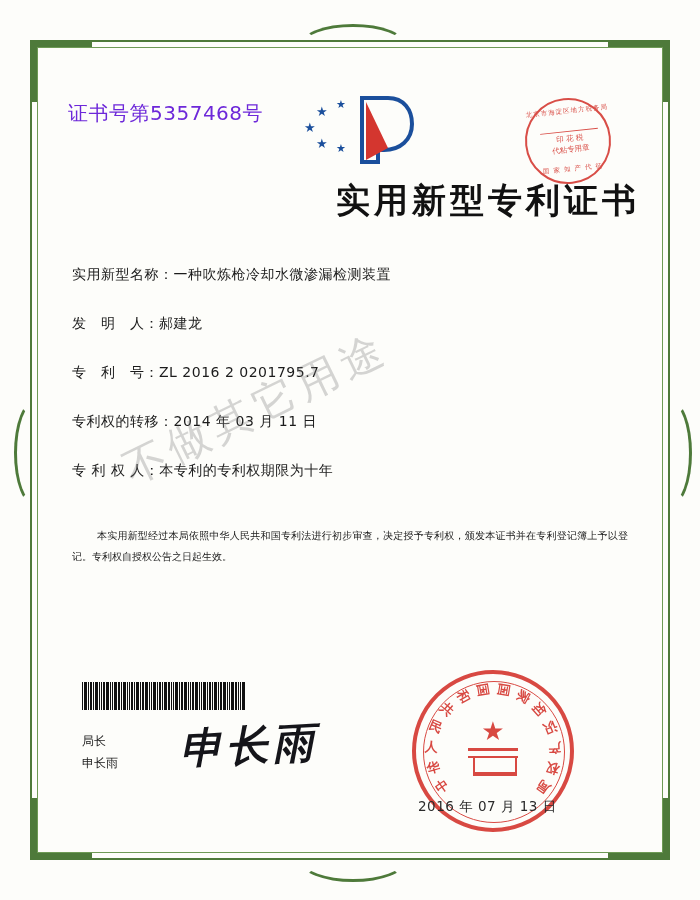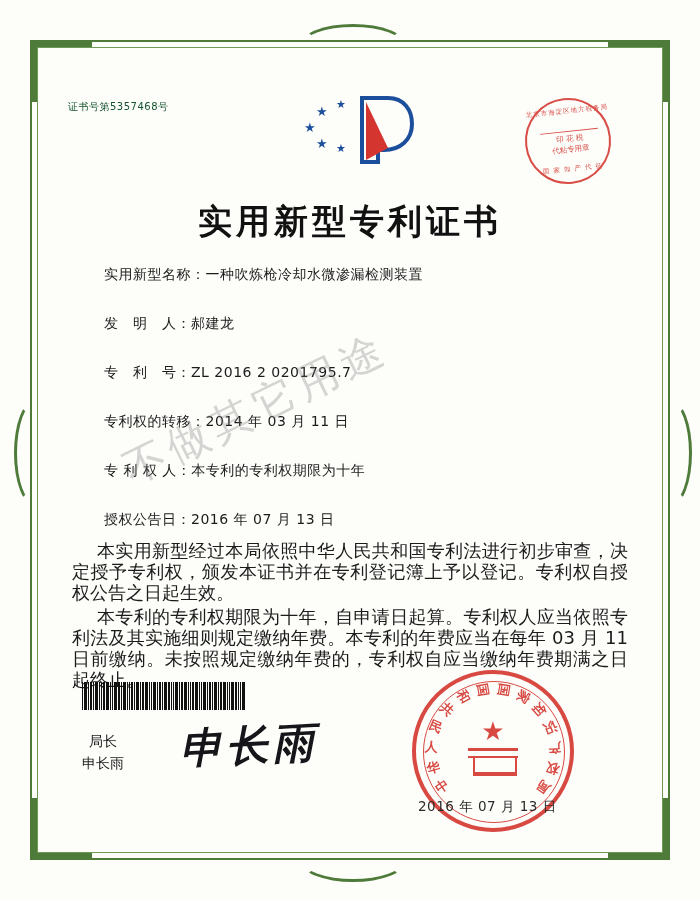--- a/index.html
+++ b/index.html
@@ -66,22 +66,22 @@
     left: 60px;
     top: 70px;
     width: 580px;
     height: 760px;
   }
 
   .cert-no {
     position: absolute;
     left: 8px;
     top: 30px;
-    font-size: 10px;
-    color: #14532d;
+    font-size: 20px;
+    color: #6d28d9;
     letter-spacing: 0.5px;
     white-space: nowrap;
   }
 
   
   .logo {
     position: absolute;
     left: 240px;
     top: 20px;
     width: 130px;
@@ -131,52 +131,51 @@
     position: absolute;
     left: 14px; top: 31px;
     width: 58px;
     height: 1px;
     background: #d4362f;
   }
 
   .doc-title {
     position: absolute;
     left: 0;
-    top: 129px;
+    top: 108px;
     width: 580px;
-    text-align: center;
+    text-align: right;
     font-family: "DejaVu Serif", "Liberation Serif", serif;
     font-size: 34px;
     font-weight: bold;
     letter-spacing: 4px;
     color: #111;
   }
 
   .fields {
     position: absolute;
     left: 12px;
     top: 196px;
     width: 560px;
-    margin-left: 32px;
   }
   .field {
     font-size: 14px;
     color: #1b1b1b;
     margin-bottom: 31px;
     white-space: nowrap;
   }
   .field .lbl { letter-spacing: 0.5px; }
   .field .val { letter-spacing: 0.5px; }
 
   .paragraphs {
     position: absolute;
     left: 12px;
-    top: 470px;
+    top: 455px;
     width: 556px;
-    font-size: 18px;
+    font-size: 10px;
     line-height: 21px;
     color: #1b1b1b;
     text-align: justify;
   }
   .paragraphs p {
     margin: 0 0 3px 0;
     text-indent: 25px;
   }
 
   
@@ -196,24 +195,23 @@
     vertical-align: top;
   }
   .barcode i.w { width: 3px; }
   .barcode i.m { width: 2px; }
 
   
   .sign-label {
     position: absolute;
     left: 22px;
     top: 660px;
-    font-size: 14px;
+    font-size: 12px;
     line-height: 22px;
     color: #1b1b1b;
-    text-align: center;
   }
   .sign-script {
     position: absolute;
     left: 120px;
     top: 648px;
     font-family: "DejaVu Serif", "Liberation Serif", serif;
     font-size: 42px;
     font-style: italic;
     font-weight: bold;
     color: #15151a;
@@ -372,28 +370,24 @@
       </div>
       <div class="field">
         <span class="lbl">专　利　号：</span><span class="val">ZL 2016 2 0201795.7</span>
       </div>
       <div class="field">
         <span class="lbl">专利权的转移：</span><span class="val">2014 年 03 月 11 日</span>
       </div>
       <div class="field">
         <span class="lbl">专 利 权 人：</span><span class="val">本专利的专利权期限为十年</span>
       </div>
-      <div class="field">
-        <span class="lbl">授权公告日：</span><span class="val">2016 年 07 月 13 日</span>
-      </div>
     </div>
 
     <div class="paragraphs">
       <p>本实用新型经过本局依照中华人民共和国专利法进行初步审查，决定授予专利权，颁发本证书并在专利登记簿上予以登记。专利权自授权公告之日起生效。</p>
-      <p>本专利的专利权期限为十年，自申请日起算。专利权人应当依照专利法及其实施细则规定缴纳年费。本专利的年费应当在每年 03 月 11 日前缴纳。未按照规定缴纳年费的，专利权自应当缴纳年费期满之日起终止。</p>
     </div>
 
     <div class="barcode">
       <i></i><i class="w"></i><i></i><i class="m"></i><i></i><i class="w"></i><i></i><i></i><i class="m"></i><i class="w"></i><i></i><i></i><i class="w"></i><i class="m"></i><i></i><i class="w"></i><i></i><i></i><i class="m"></i><i></i><i class="w"></i><i></i><i class="m"></i><i class="w"></i><i></i><i></i><i class="w"></i><i></i><i class="m"></i><i></i><i class="w"></i><i class="m"></i><i></i><i></i><i class="w"></i><i></i><i class="m"></i><i class="w"></i><i></i><i></i><i class="m"></i><i class="w"></i><i></i><i></i><i class="w"></i><i></i><i class="m"></i><i></i><i class="w"></i><i></i><i class="m"></i><i class="w"></i><i></i><i></i><i class="w"></i><i class="m"></i><i></i><i></i><i class="w"></i>
     </div>
 
     <div class="sign-label">
       <div>局长</div>
       <div>申长雨</div>
     </div>

